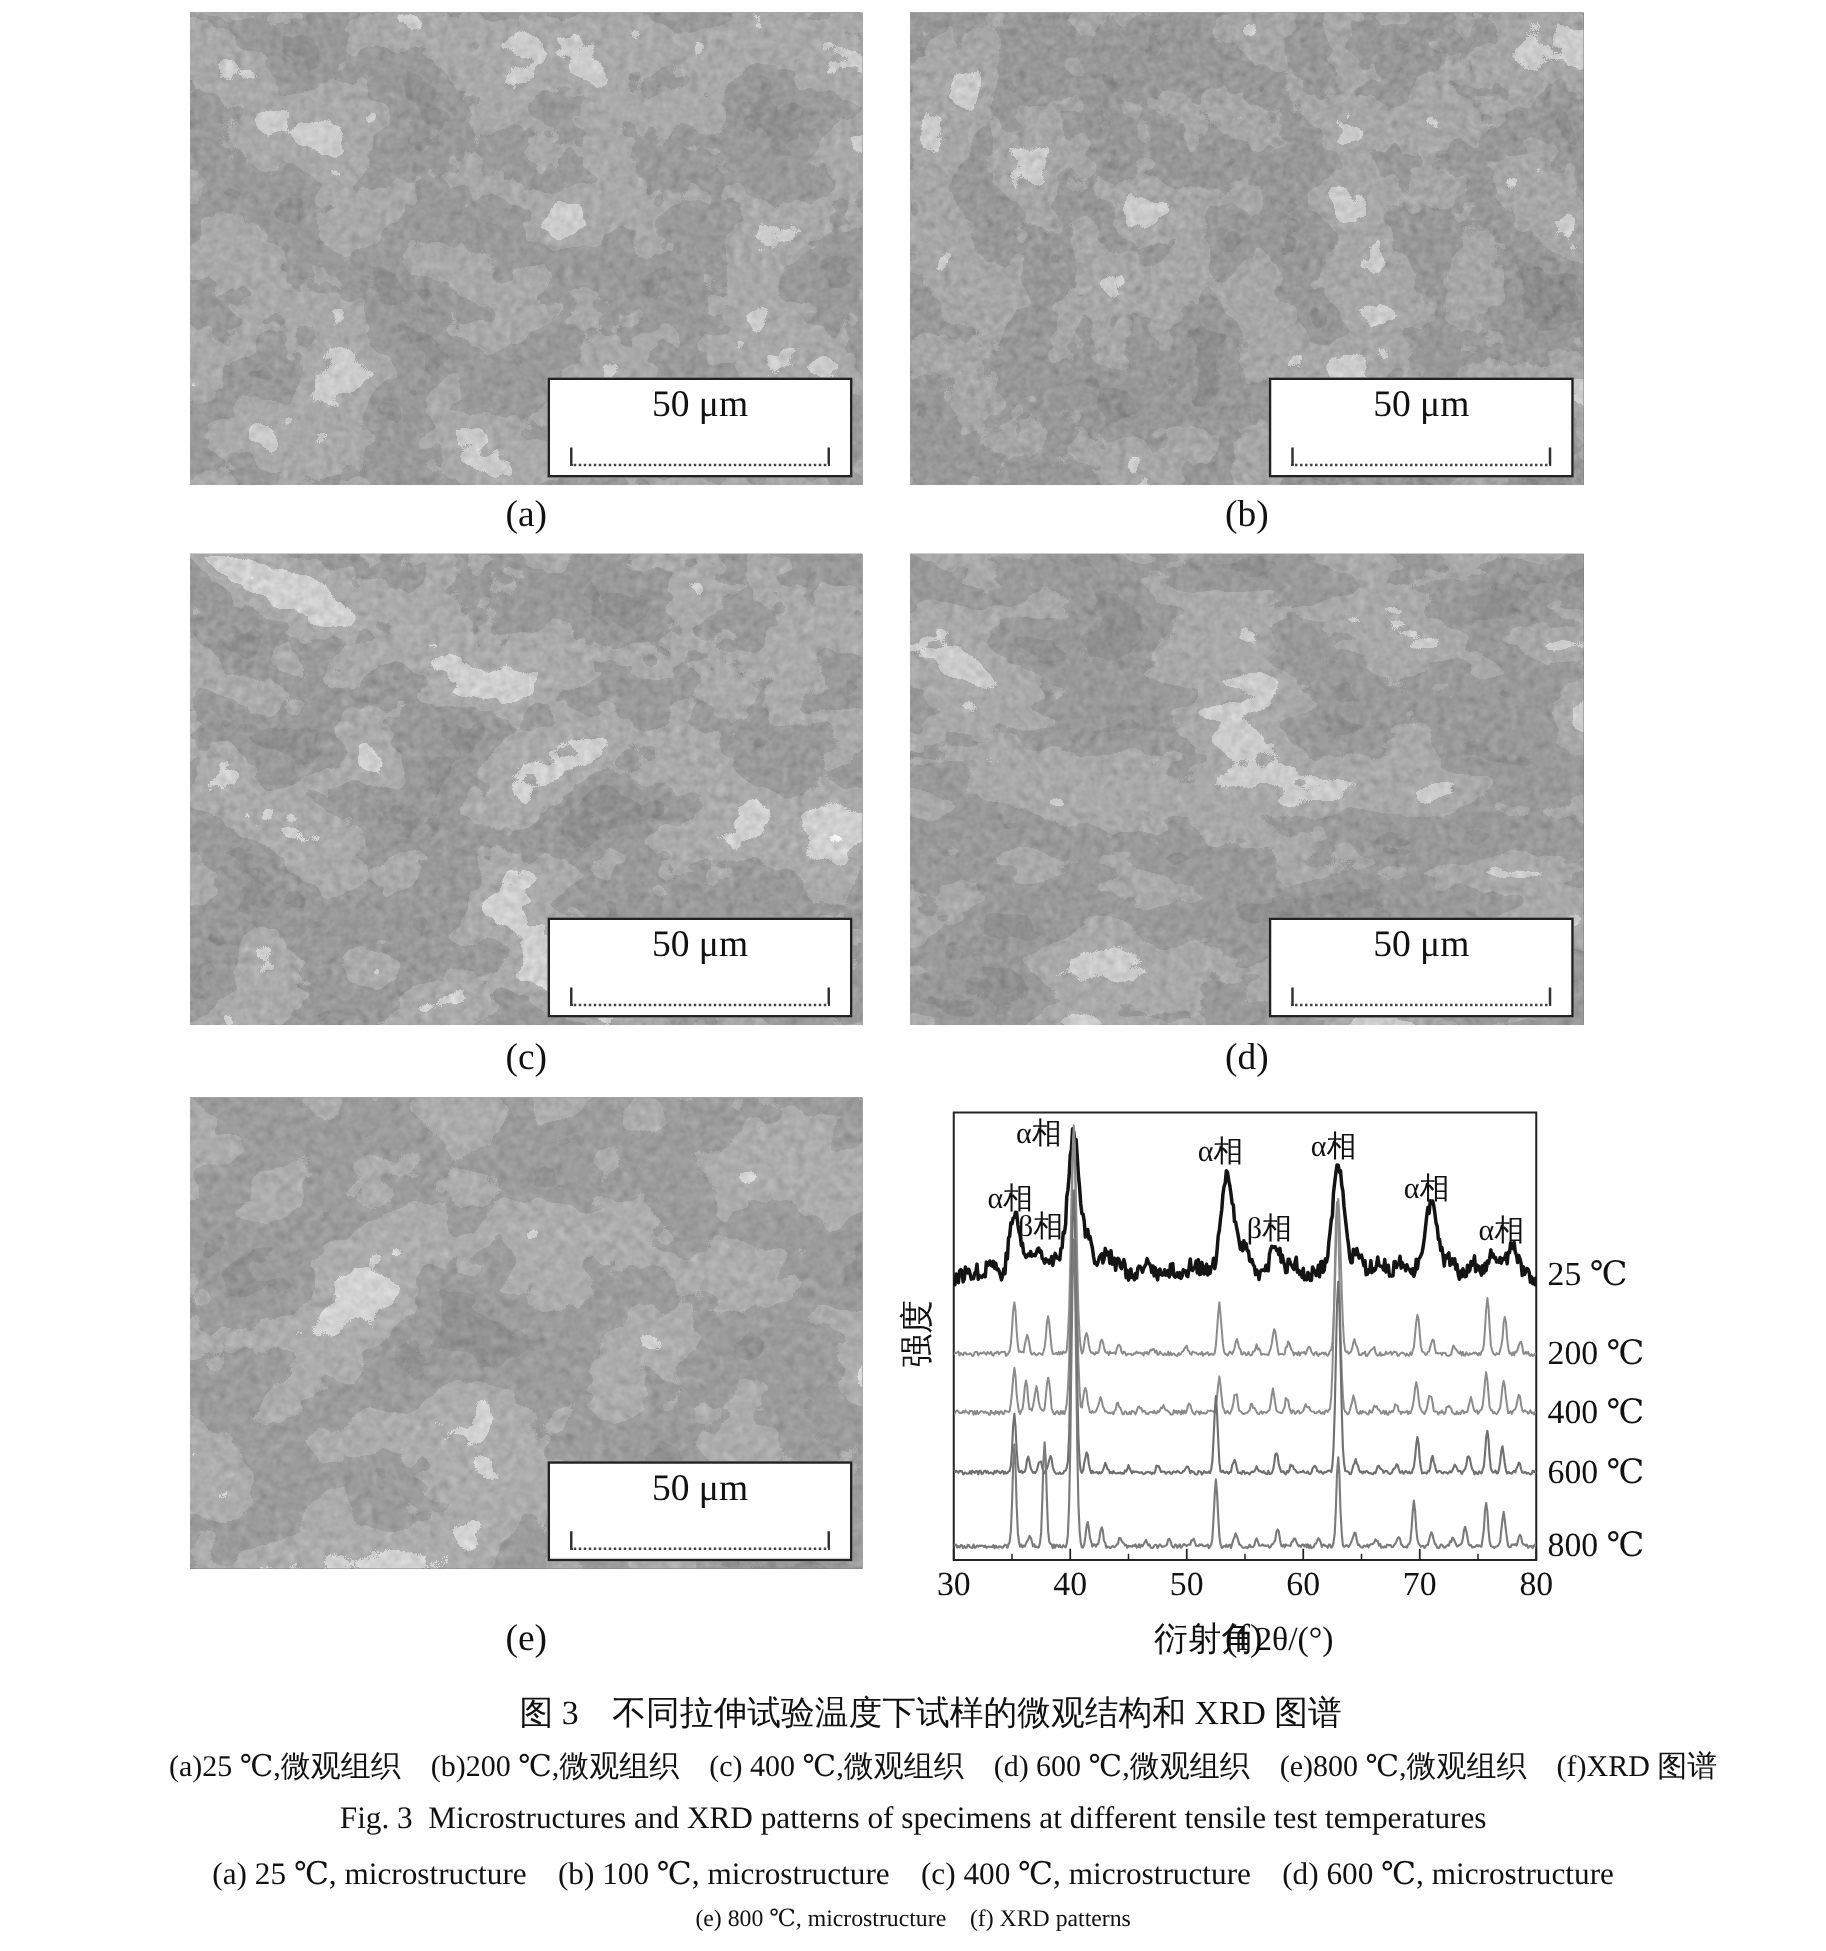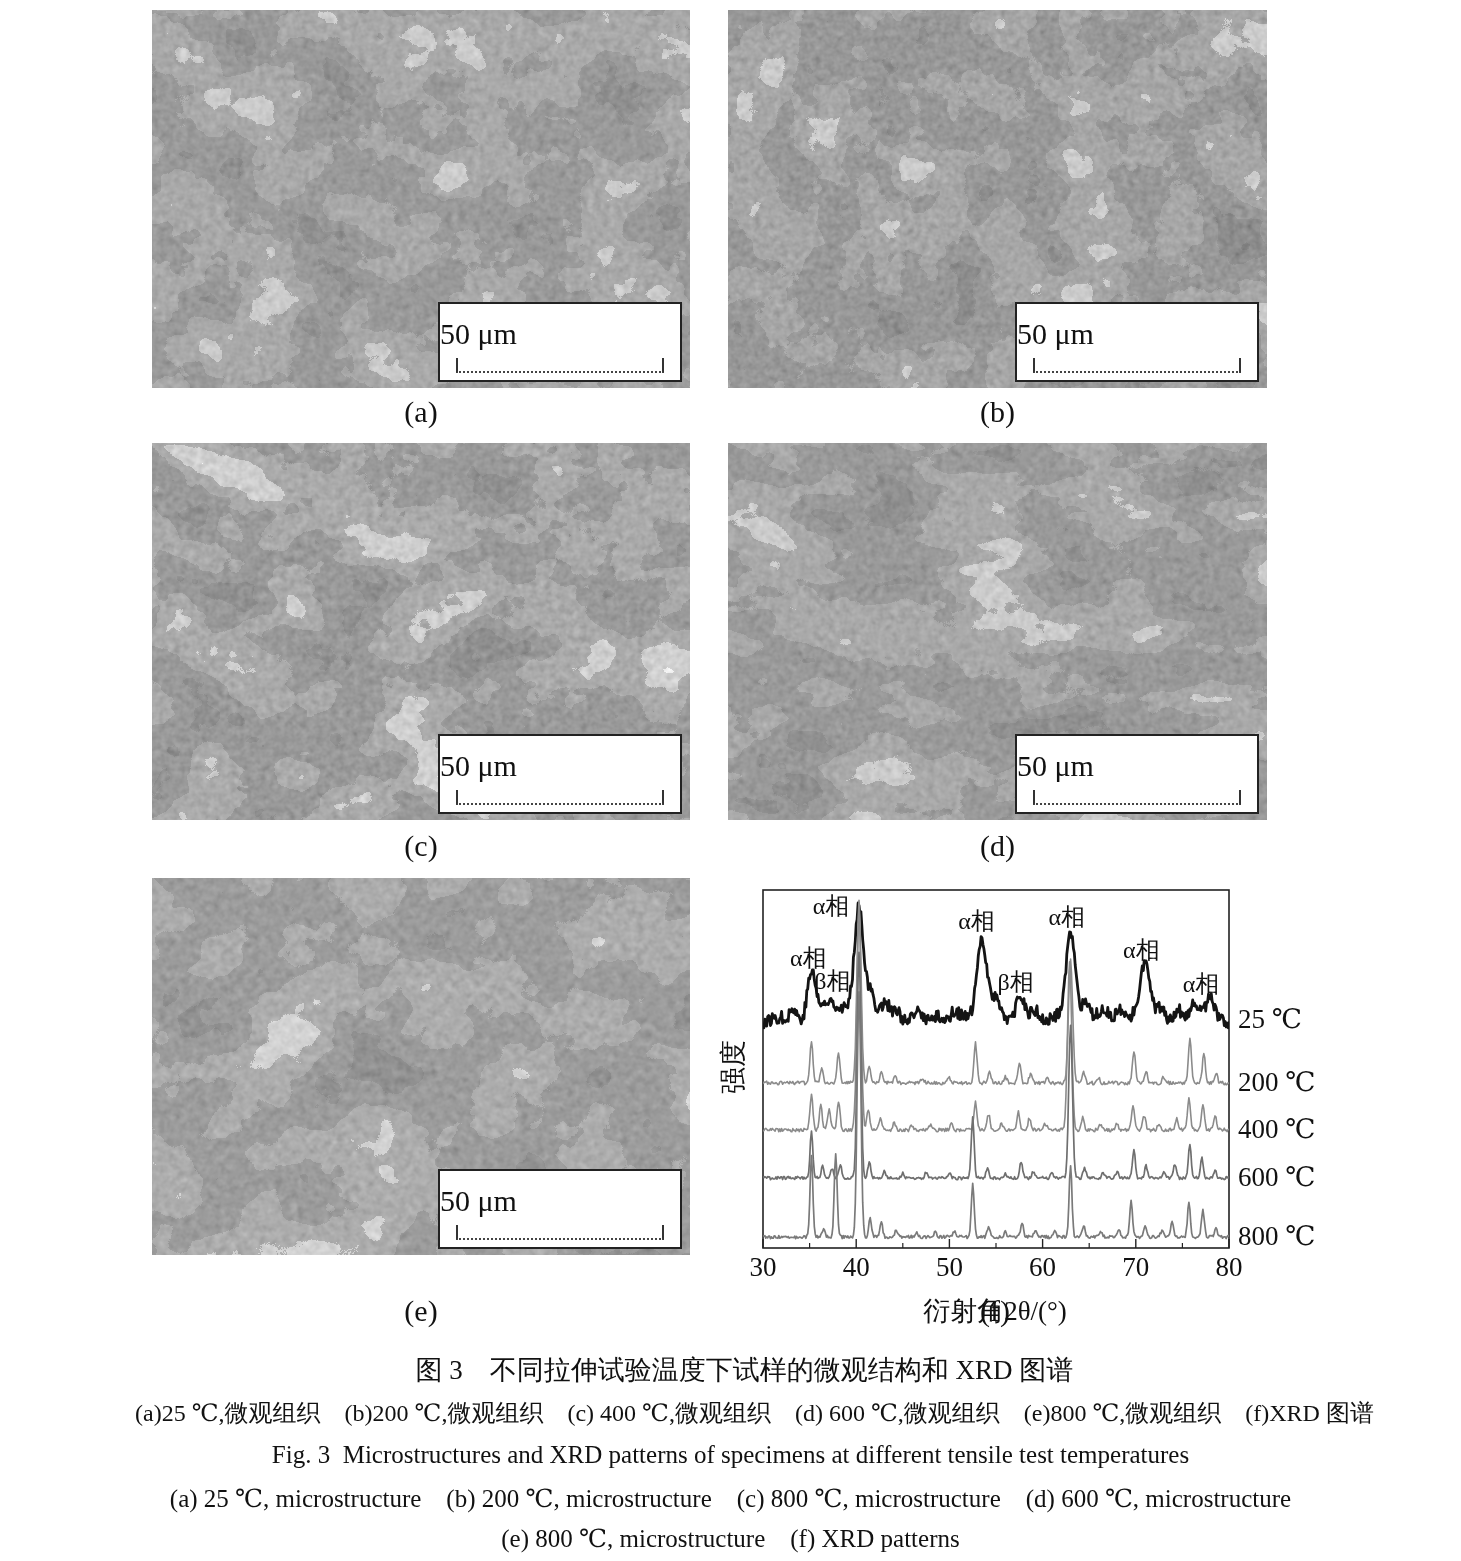--- a/index.html
+++ b/index.html
@@ -2,30 +2,30 @@
 <html><head>
 <meta charset="utf-8">
 <style>
   html,body{margin:0;padding:0;background:#ffffff;}
   #fig{position:relative;width:1461px;height:1561px;background:#fff;overflow:hidden;
        font-family:"Liberation Serif","DejaVu Serif",serif;color:#111;}
   .panel{position:absolute;overflow:hidden;background:#4a4a4a;}
   .panel svg{display:block;width:100%;height:100%;}
   .scalebar{position:absolute;right:8px;bottom:6px;width:240px;height:76px;
             background:#fff;border:2px solid #222;z-index:3;}
-  .sb-text{font-size:30px;line-height:34px;margin-top:13px;color:#111;}
+  .sb-text{text-align:center;font-size:30px;line-height:34px;margin-top:3px;color:#111;}
   .sb-bracket{position:absolute;left:16px;right:16px;bottom:7px;height:13px;
               border-left:2px solid #333;border-right:2px solid #333;border-bottom:2px dotted #444;}
   .plabel{position:absolute;text-align:center;font-size:30px;z-index:2;}
   .cap{position:absolute;left:0;width:1461px;text-align:center;white-space:pre-wrap;z-index:2;}
   #cap-cn-title{top:1352px;font-size:27px;padding-left:14px;}
   #cap-cn-sub{top:1397px;font-size:24px;padding-left:24px;}
   #cap-en-title{top:1441px;font-size:25px;}
   #cap-en-sub1{top:1484px;font-size:25px;}
-  #cap-en-sub2{top:1524px;font-size:25px;}
+  #cap-en-sub2{top:1524px;font-size:19px;}
   #xrd-svg{position:absolute;left:700px;top:880px;z-index:1;}
   #xrd-svg text{font-family:"Liberation Serif","DejaVu Serif",serif;}
   #xlabel{position:absolute;left:730px;top:1281px;width:530px;text-align:center;font-size:27px;z-index:2;margin-top:12px;}
   #ylabel{position:absolute;left:688px;top:1052px;width:84px;height:30px;text-align:center;
           font-size:27px;transform:rotate(-90deg);transform-origin:center;z-index:2;}
   .hiddefs{position:absolute;width:0;height:0;overflow:hidden;}
 </style>
 </head>
 <body>
 
@@ -191,16 +191,16 @@
       <text x="366.832" y="45" text-anchor="middle" font-size="24" fill="#111">α相</text>
       <text x="441.392" y="78" text-anchor="middle" font-size="24" fill="#111">α相</text>
       <text x="501.04" y="112" text-anchor="middle" font-size="24" fill="#111">α相</text>
     </svg>
   <div id="xlabel">衍射角2θ/(°)</div>
   <div id="ylabel">强度</div>
 
   <div class="cap" id="cap-cn-title">图 3　不同拉伸试验温度下试样的微观结构和 XRD 图谱</div>
   <div class="cap" id="cap-cn-sub">(a)25 ℃,微观组织 (b)200 ℃,微观组织 (c) 400 ℃,微观组织 (d) 600 ℃,微观组织 (e)800 ℃,微观组织 (f)XRD 图谱</div>
   <div class="cap" id="cap-en-title">Fig. 3 Microstructures and XRD patterns of specimens at different tensile test temperatures</div>
-  <div class="cap" id="cap-en-sub1">(a) 25 ℃, microstructure (b) 200 ℃, microstructure (c) 800 ℃, microstructure (d) 600 ℃, microstructure</div>
+  <div class="cap" id="cap-en-sub1">(a) 25 ℃, microstructure (b) 100 ℃, microstructure (c) 400 ℃, microstructure (d) 600 ℃, microstructure</div>
   <div class="cap" id="cap-en-sub2">(e) 800 ℃, microstructure (f) XRD patterns</div>
 
 </div>
 
 </body></html>

